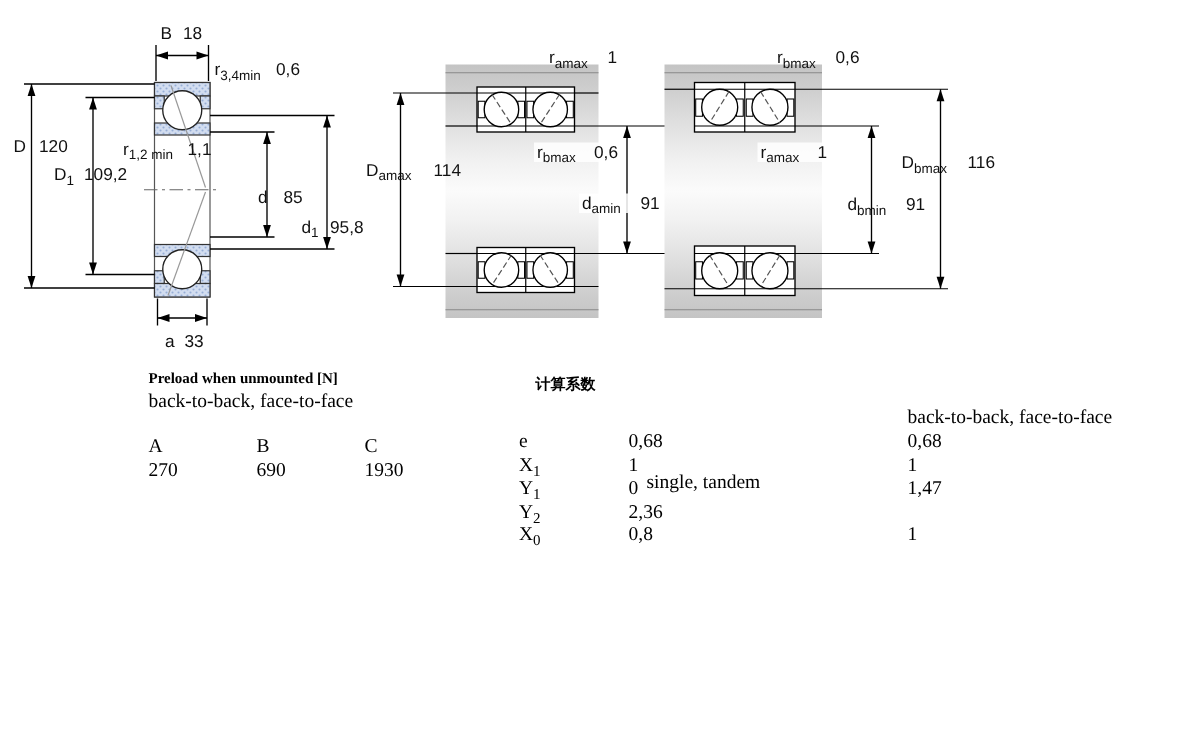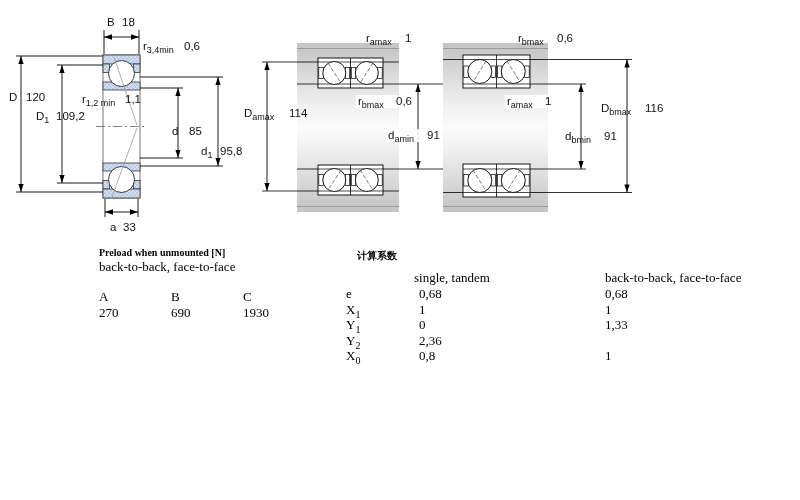--- a/index.html
+++ b/index.html
@@ -7,21 +7,21 @@
         font-family:"Liberation Sans",sans-serif;}
   svg text{font-family:"Liberation Sans",sans-serif;font-size:11.5px;fill:#111;}
   svg .sub{font-size:9px;}
   .tbl{position:absolute;font-family:"Liberation Serif",serif;font-size:13px;color:#000;}
   .tbl-title{font-weight:bold;font-size:10px;white-space:nowrap;}
   .tbl-sub{white-space:nowrap;margin-top:1px;}
   .row{display:flex;}
   .pre-head,.pre-val{display:flex;}
   .pre-head span,.pre-val span{width:72px;display:inline-block;}
   .f-head{position:absolute;top:270px;left:0;width:800px;font-family:"Liberation Serif",serif;font-size:13px;}
-  .f-head .h1{position:absolute;left:414px;white-space:nowrap;}
+  .f-head .h1{position:absolute;left:431px;white-space:nowrap;margin-top:43px;}
   .f-head .h2{position:absolute;left:605px;white-space:nowrap;}
   .f-rows{position:absolute;left:346px;top:286px;font-family:"Liberation Serif",serif;font-size:13px;}
   .f-rows .row{height:15.5px;line-height:15.5px;}
   .f-rows .lab{width:73px;}
   .f-rows .c1{width:186px;}
   .f-rows sub{font-size:10px;line-height:0;}
 </style>
 </head>
 <body>
 
@@ -276,21 +276,21 @@
     <span class="c2">0,68</span>
   </div>
   <div class="row">
     <span class="lab"><span>X</span><sub>1</sub></span>
     <span class="c1">1</span>
     <span class="c2">1</span>
   </div>
   <div class="row">
     <span class="lab"><span>Y</span><sub>1</sub></span>
     <span class="c1">0</span>
-    <span class="c2">1,33</span>
+    <span class="c2">1,47</span>
   </div>
   <div class="row">
     <span class="lab"><span>Y</span><sub>2</sub></span>
     <span class="c2">2,36</span>
   </div>
   <div class="row">
     <span class="lab"><span>X</span><sub>0</sub></span>
     <span class="c1">0,8</span>
     <span class="c2">1</span>
   </div>

